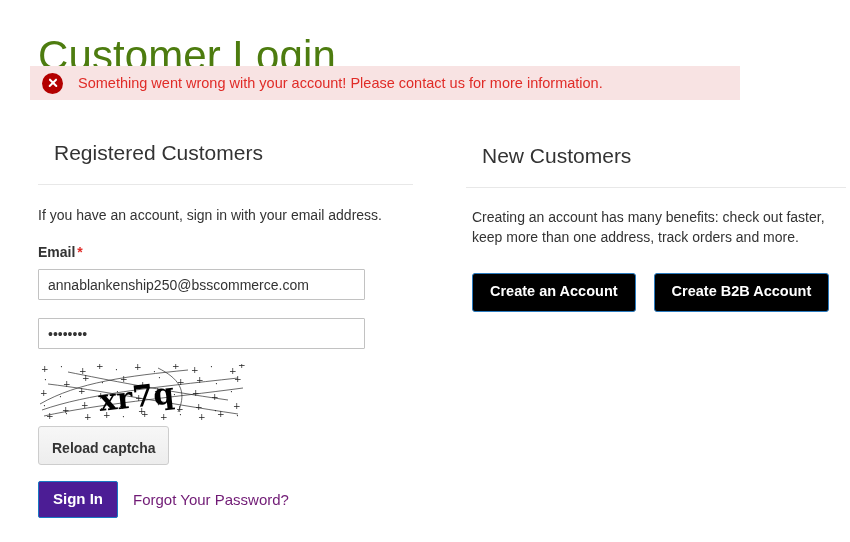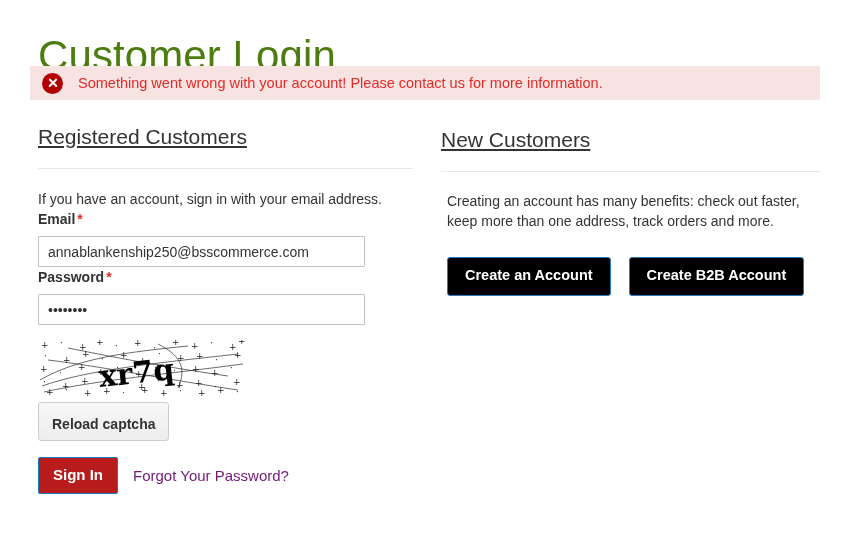--- a/index.html
+++ b/index.html
@@ -33,21 +33,21 @@
     color: #4d7c0f;
     letter-spacing: 0.1px;
     white-space: nowrap;
   }
 
   
   .message-error {
     position: absolute;
     left: 30px;
     top: 66px;
-    width: 790px;
+    width: 710px;
     height: 34px;
     background: #f8e3e3;
     display: flex;
     align-items: center;
     box-sizing: border-box;
     padding-left: 12px;
   }
   .error-icon {
     width: 21px;
     height: 21px;
@@ -77,30 +77,29 @@
     line-height: 18px;
     white-space: nowrap;
   }
 
   
   .col {
     position: absolute;
     top: 118px;
   }
   .col-left  { left: 38px;  width: 375px; }
-  .col-right { left: 441px; width: 380px; }
+  .col-right { left: 466px; width: 380px; }
 
   .block-title {
     font-size: 21px;
     font-weight: 300;
     color: #333333;
     line-height: 26px;
-    margin: 0;
+    margin: 16px;
     white-space: nowrap;
-    text-decoration: underline;
   }
   .col-left .block-title  { padding-top: 6px; }
   .col-right .block-title { padding-top: 9px; }
 
   .block-rule {
     border: 0;
     border-top: 1px solid #e8e8e8;
     margin: 0;
     height: 0;
   }
@@ -110,21 +109,21 @@
   .block-intro {
     font-size: 14px;
     line-height: 20px;
     color: #333333;
     margin: 0;
   }
   .col-left .block-intro  { margin-top: 20px; white-space: nowrap; }
   .col-right .block-intro { margin-top: 19px; padding-left: 6px; width: 374px; }
 
   
-  .field { margin-top: 1px; }
+  .field { margin-top: 18px; }
   .field-label {
     display: block;
     font-size: 14px;
     font-weight: bold;
     color: #333333;
     line-height: 18px;
     margin-bottom: 8px;
   }
   .required-mark {
     color: #e02b27;
@@ -178,21 +177,21 @@
   
   .actions-toolbar {
     margin-top: 16px;
     display: flex;
     align-items: center;
   }
   .btn-primary {
     display: inline-block;
     box-sizing: border-box;
     padding: 8px 14px 9px 14px;
-    background: #b91c1c;
+    background: #4c1d95;
     border: 1px solid #1979c3;
     border-radius: 2px;
     font-family: "Liberation Sans", sans-serif;
     font-size: 15px;
     font-weight: bold;
     color: #ffffff;
     line-height: 18px;
     cursor: pointer;
   }
   .link-forgot {
@@ -247,23 +246,20 @@
     <p class="block-intro">If you have an account, sign in with your email address.</p>
 
     <div class="field">
       <label class="field-label">
         <span>Email</span><span class="required-mark">*</span>
       </label>
       <input class="text-input" type="text" value="annablankenship250@bsscommerce.com" style="">
     </div>
 
     <div class="field">
-      <label class="field-label">
-        <span>Password</span><span class="required-mark">*</span>
-      </label>
       <input class="text-input" type="text" value="••••••••" style="">
     </div>
 
     <div class="captcha-wrap">
       <svg class="captcha-img" viewBox="0 0 207 57">
         <rect x="0" y="0" width="207" height="57" fill="#ffffff"></rect>
         <g stroke="#2b2b2b" stroke-width="0.7" fill="none">
           <path d="M2 40 C 40 18, 90 12, 150 6"></path>
           <path d="M4 46 C 50 30, 110 24, 200 14"></path>
           <path d="M6 52 C 60 40, 130 34, 205 24"></path>

